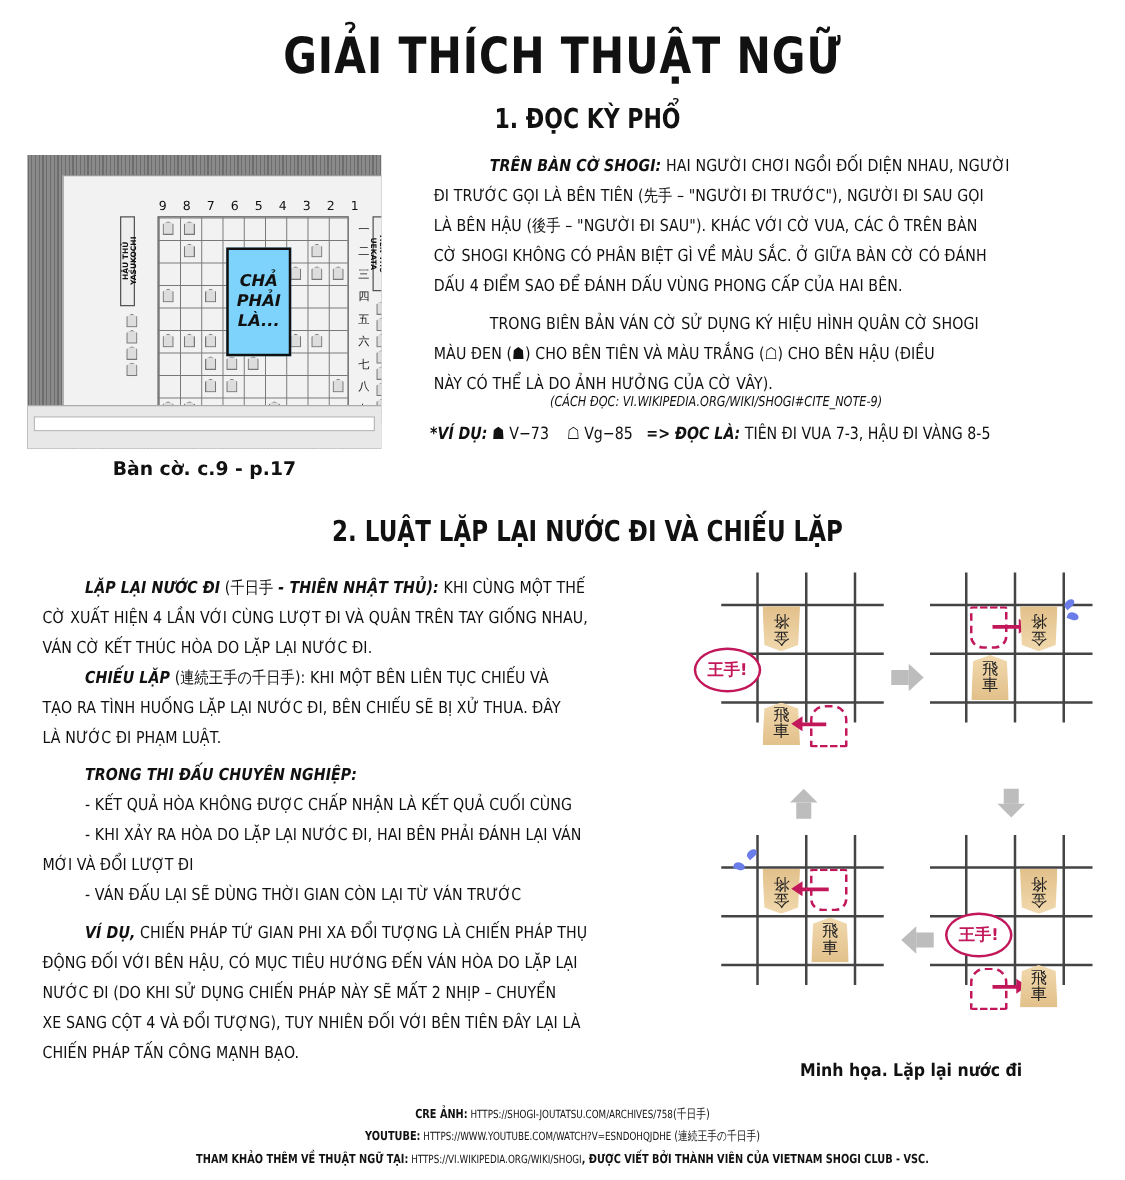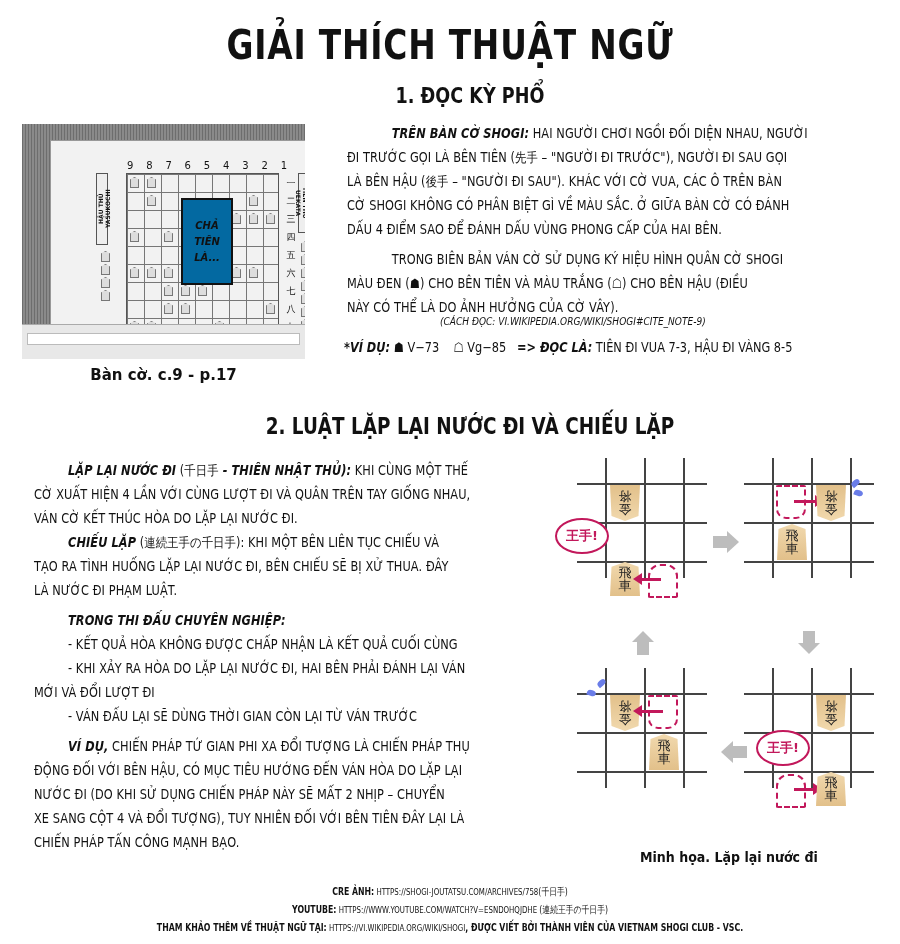--- a/index.html
+++ b/index.html
@@ -57,23 +57,23 @@
     font-family: "DejaVu Sans", sans-serif; font-weight: bold;
   }
   .sl-left { left: 45px; top: 32px; height: 72px; transform: rotate(180deg); }
   .sl-right { left: 247px; top: 32px; height: 60px; }
   .piece-mini {
     position: absolute; width: 9px; height: 11px; background: #ddd; border: 1px solid #777;
     clip-path: polygon(50% 0, 100% 22%, 100% 100%, 0 100%, 0 22%);
   }
   .cover-box {
     position: absolute; left: 130px; top: 57px; width: 52px; height: 87px;
-    background: #0369a1; border: 2px solid #111;
+    background: #7dd3fc; border: 2px solid #111;
     display: flex; flex-direction: column; align-items: center; justify-content: center;
-    font-family: "DejaVu Sans", sans-serif; font-weight: bold; font-style: italic; font-size: 10px; line-height: 16px; text-align: right;
+    font-family: "DejaVu Sans", sans-serif; font-weight: bold; font-style: italic; font-size: 13px; line-height: 16px; text-align: right;
   }
   .board-caption {
     position: absolute; left: 22px; top: 366px; width: 283px; text-align: center;
     font-family: "DejaVu Sans", sans-serif; font-weight: bold; font-size: 15px;
   }
 
   
   .comic {
     position: absolute; font-family: "DejaVu Sans", sans-serif; font-size: 13.2px;
     line-height: 24px; text-transform: uppercase; letter-spacing: 0.1px;
@@ -194,21 +194,21 @@
     <div class="piece-mini" style="left:50px;top:149px"></div>
     <div class="piece-mini" style="left:250px;top:100px"></div>
     <div class="piece-mini" style="left:250px;top:113px"></div>
     <div class="piece-mini" style="left:250px;top:126px"></div>
     <div class="piece-mini" style="left:250px;top:139px"></div>
     <div class="piece-mini" style="left:250px;top:152px"></div>
     <div class="piece-mini" style="left:250px;top:165px"></div>
     <div class="piece-mini" style="left:250px;top:178px"></div>
     <div class="cover-box">
       <span>CHẢ</span>
-      <span>TIÊN</span>
+      <span>PHẢI</span>
       <span>LÀ...</span>
     </div>
   </div>
   <div class="base">
       <div class="ledge"></div>
     </div>
 </div>
 <div class="board-caption">Bàn cờ. c.9 - p.17</div>
 
 <div class="comic s1-text">

